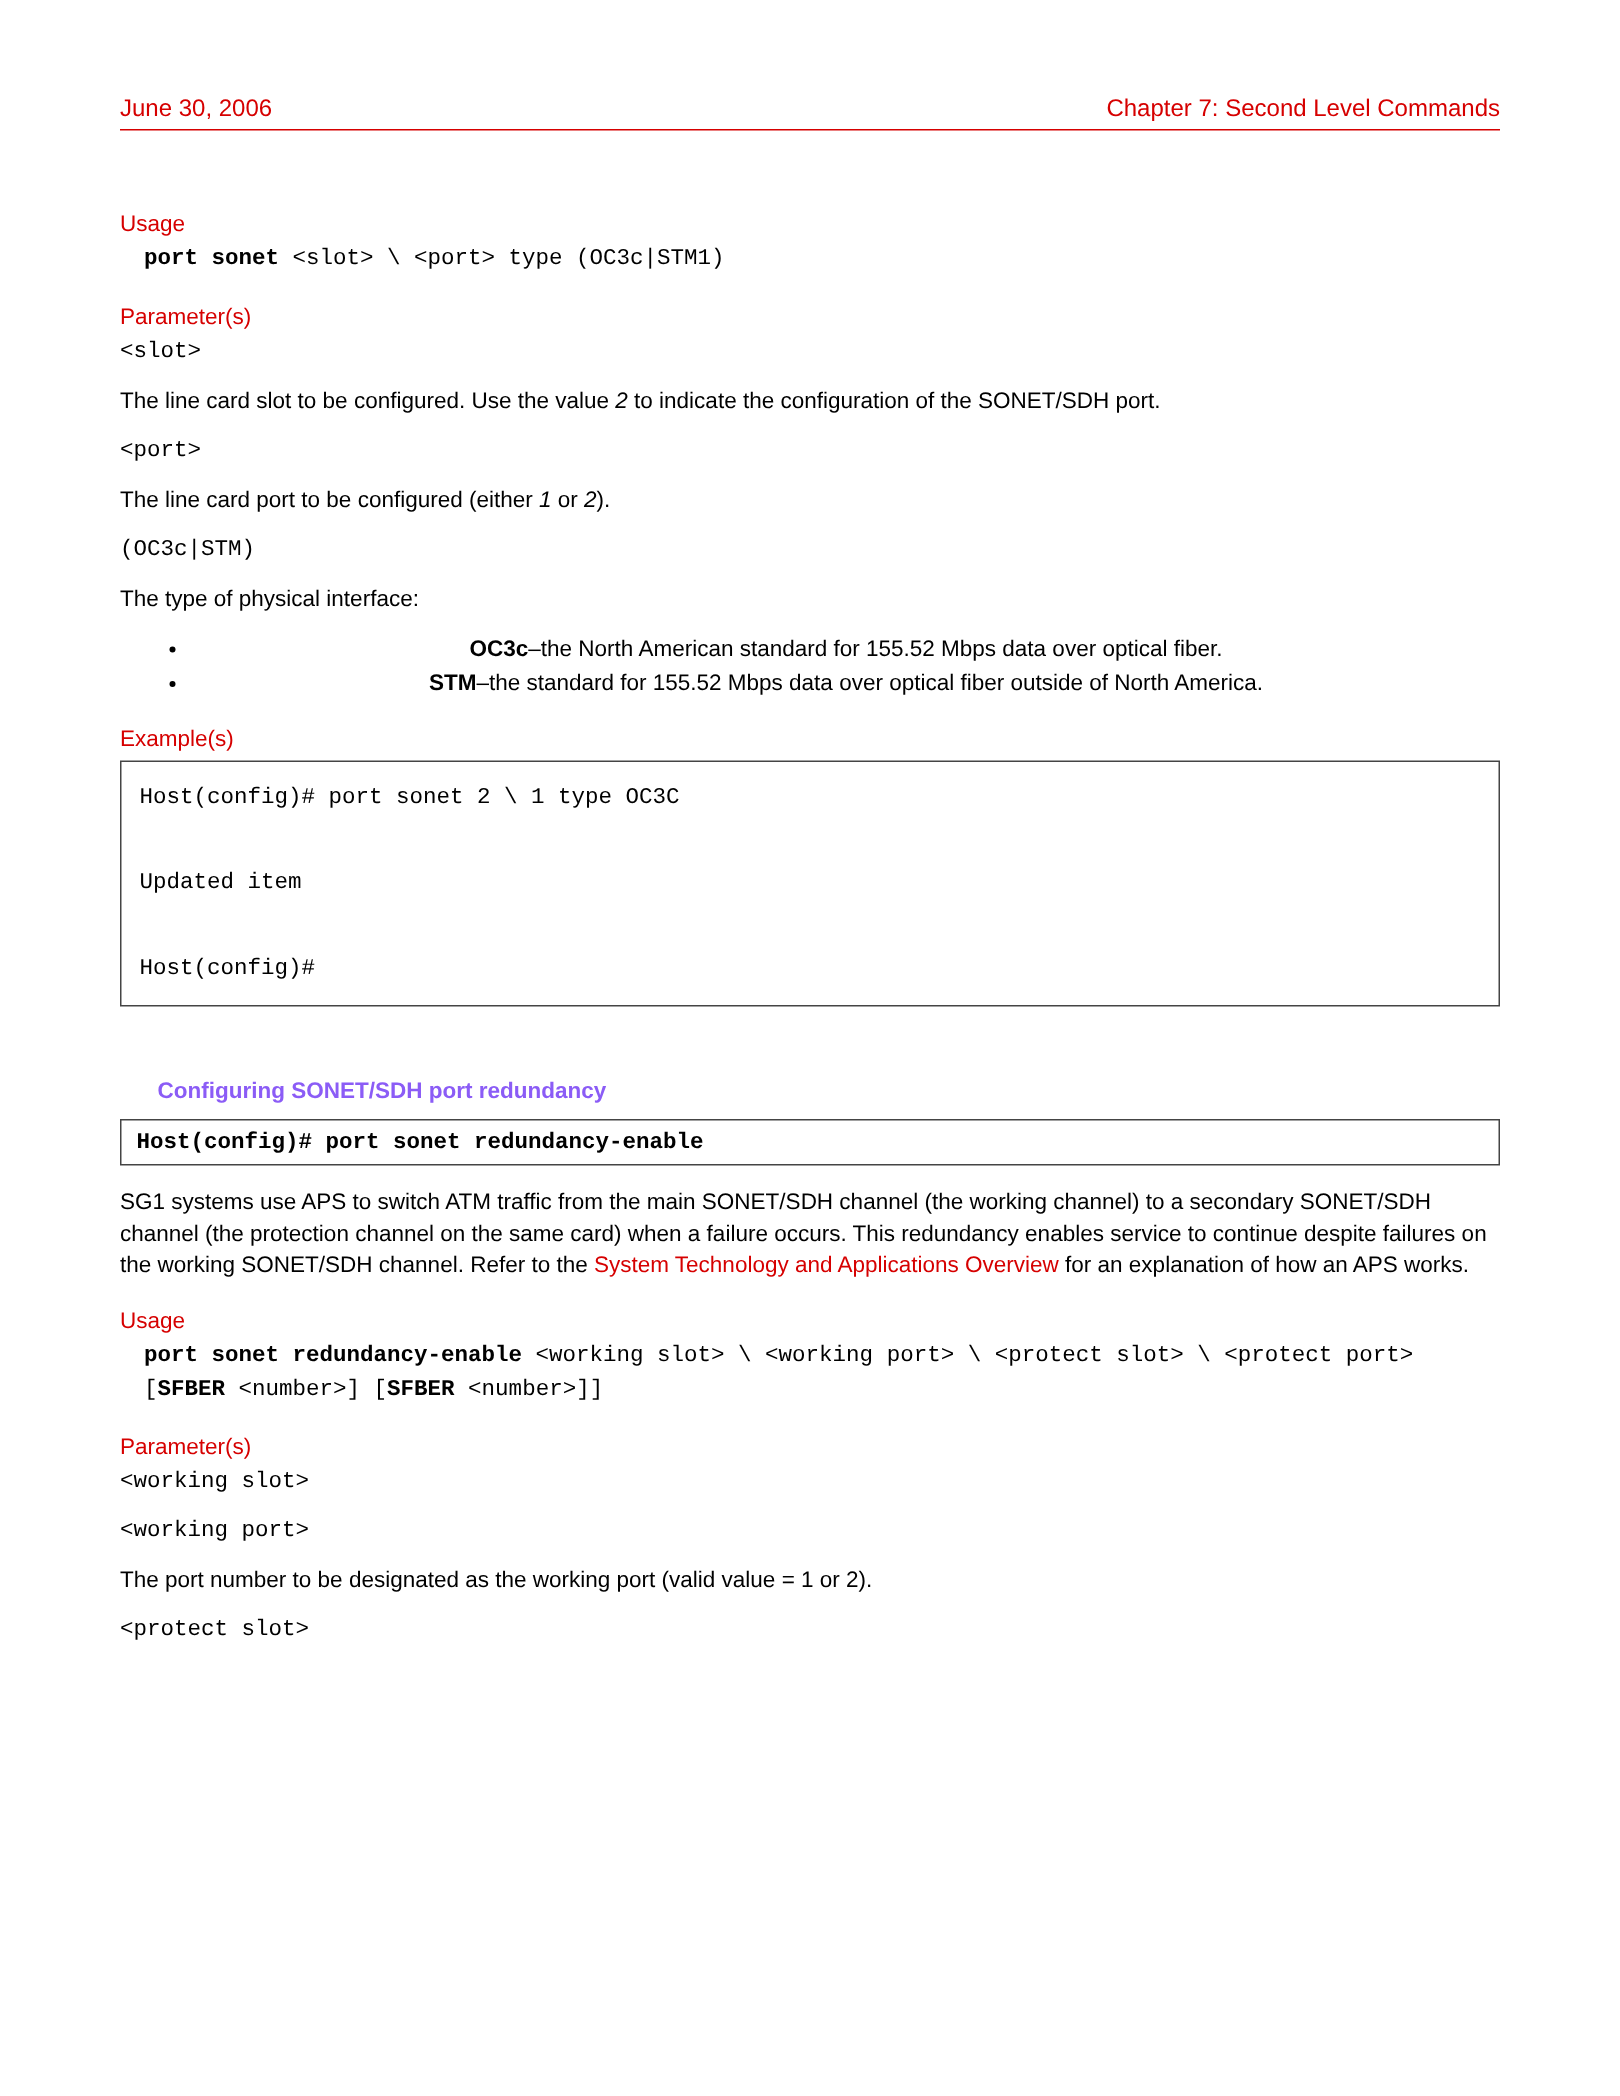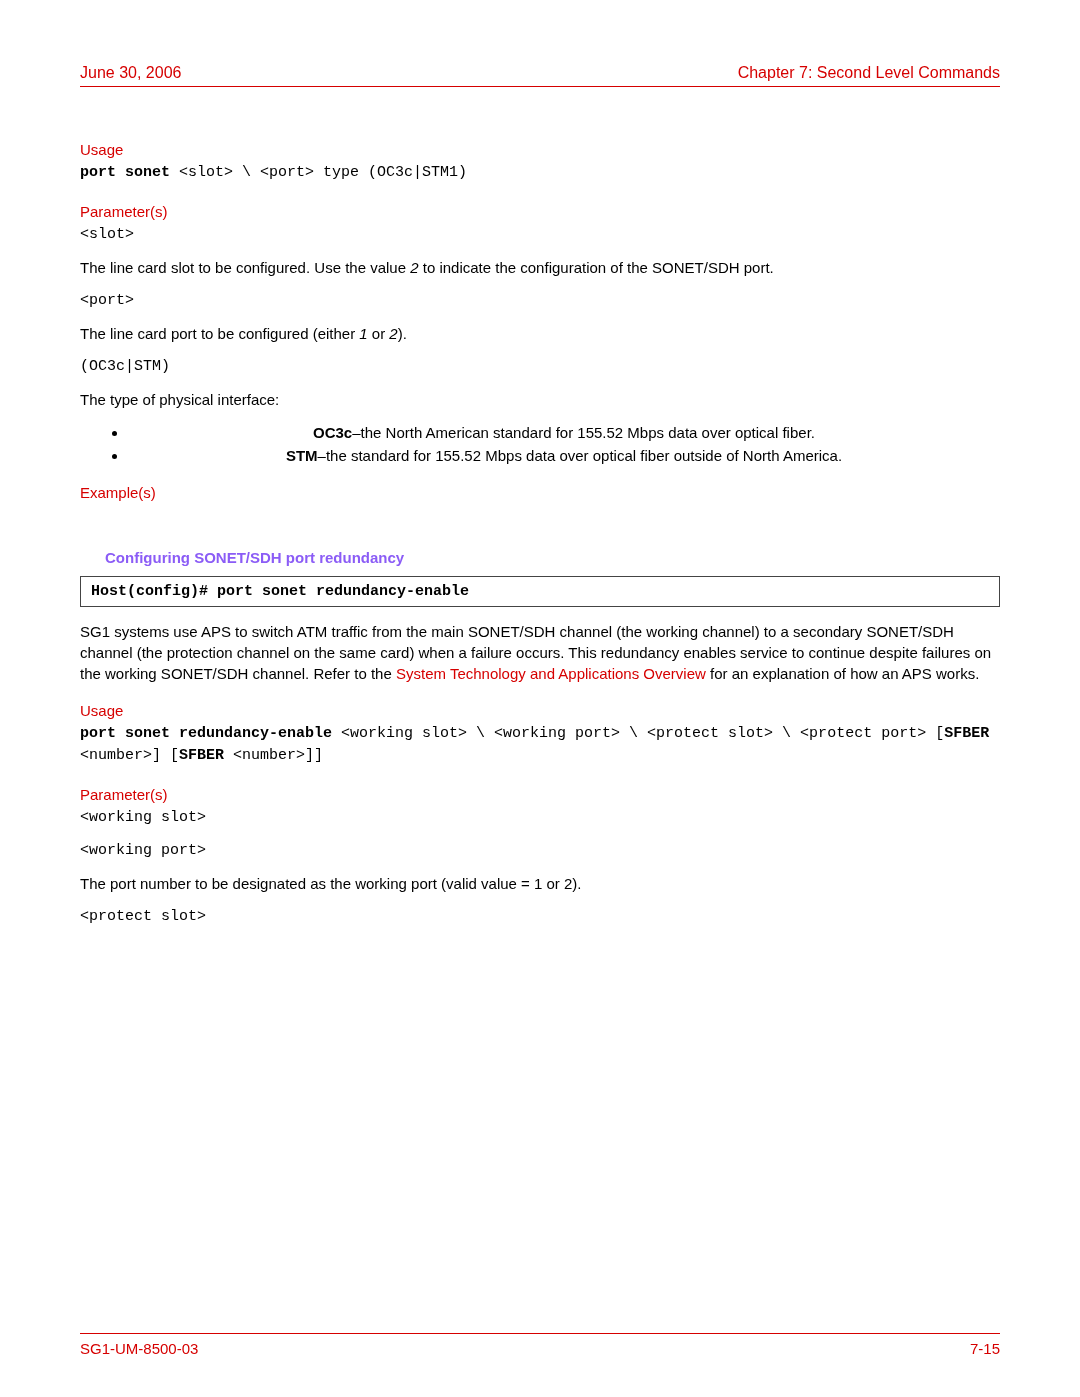--- a/index.html
+++ b/index.html
@@ -87,21 +87,21 @@
     border-top: 1.5px solid #d60000;
     display: flex;
     justify-content: space-between;
     color: #d60000;
     font-size: 15px;
     padding-top: 6px;
   }
   .usage-line {
     font-family: "Courier New", monospace;
     font-size: 15px;
-    margin: 2px 0 10px 0;
+    margin: 2px 0 10px 16px;
     line-height: 1.5;
   }
 </style>
 </head>
 <body>
 
 <div class="page">
 
   <div class="header">
     <span>June 30, 2006</span>
@@ -127,20 +127,25 @@
 
   <div class="mono para">(OC3c|STM)</div>
   <div class="para">The type of physical interface:</div>
 
   <ul class="bullets">
     <li><span class="bold">OC3c</span><span>–the North American standard for 155.52 Mbps data over optical fiber.</span></li>
     <li><span class="bold">STM</span><span>–the standard for 155.52 Mbps data over optical fiber outside of North America.</span></li>
   </ul>
 
   <div class="red-label">Example(s)</div>
+  <div class="example-box">Host(config)# port sonet 2 \ 1 type OC3C
+
+Updated item
+
+Host(config)#</div>
 
   <div class="red-heading">Configuring SONET/SDH port redundancy</div>
   <div class="cmd-box">Host(config)# port sonet redundancy-enable</div>
 
   <div class="para" style="margin-top:14px;">
     <span>SG1 systems use APS to switch ATM traffic from the main SONET/SDH channel (the working channel) to a secondary SONET/SDH channel (the protection channel on the same card) when a failure occurs. This redundancy enables service to continue despite failures on the working SONET/SDH channel. Refer to the </span><span class="link-red">System Technology and Applications Overview</span><span> for an explanation of how an APS works.</span>
   </div>
 
   <div class="red-label">Usage</div>
   <div class="usage-line">
@@ -149,18 +154,14 @@
 
   <div class="red-label">Parameter(s)</div>
 
   <div class="mono para">&lt;working slot&gt;</div>
 
   <div class="mono para">&lt;working port&gt;</div>
   <div class="para">The port number to be designated as the working port (valid value = 1 or 2).</div>
 
   <div class="mono para">&lt;protect slot&gt;</div>
 
-  <div class="footer">
-    <span>SG1-UM-8500-03</span>
-    <span>7-15</span>
-  </div>
 
 </div>
 
 </body></html>

